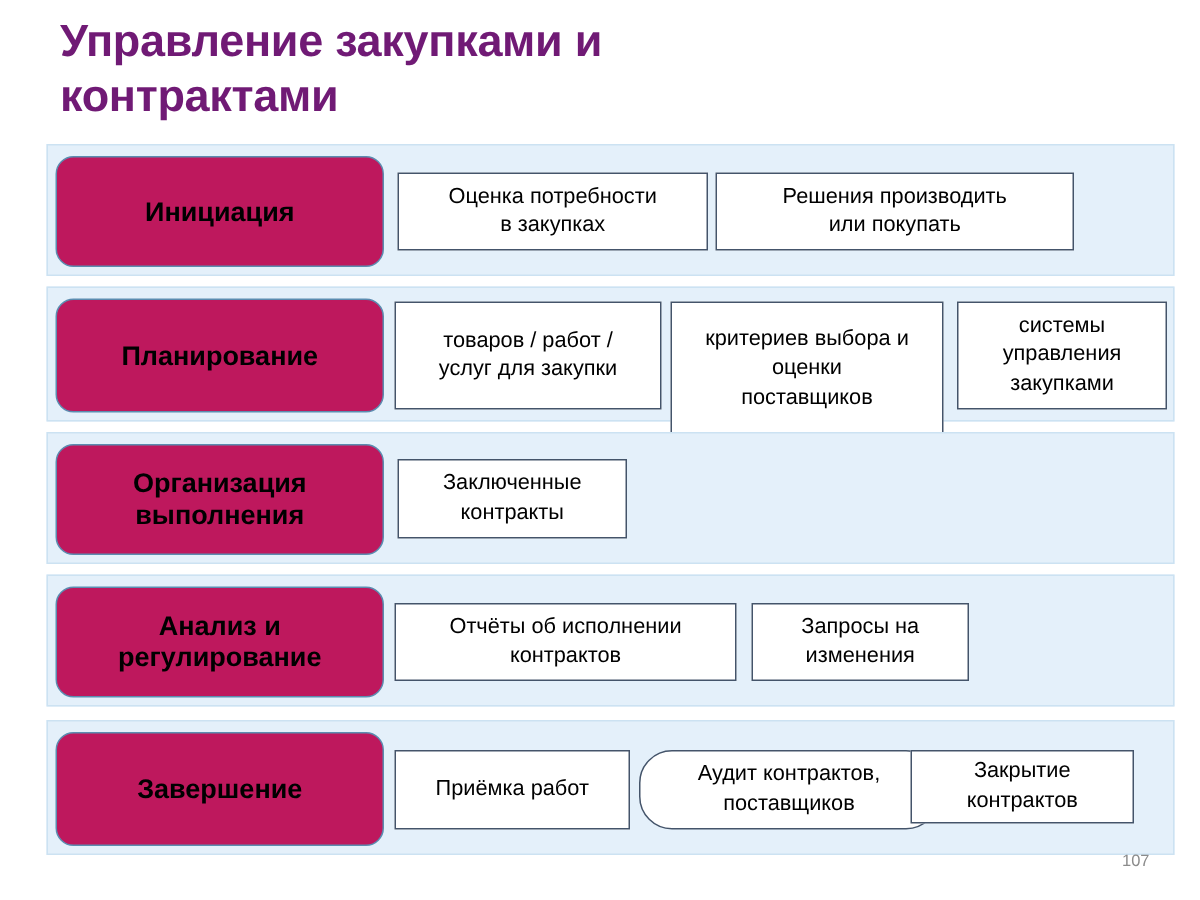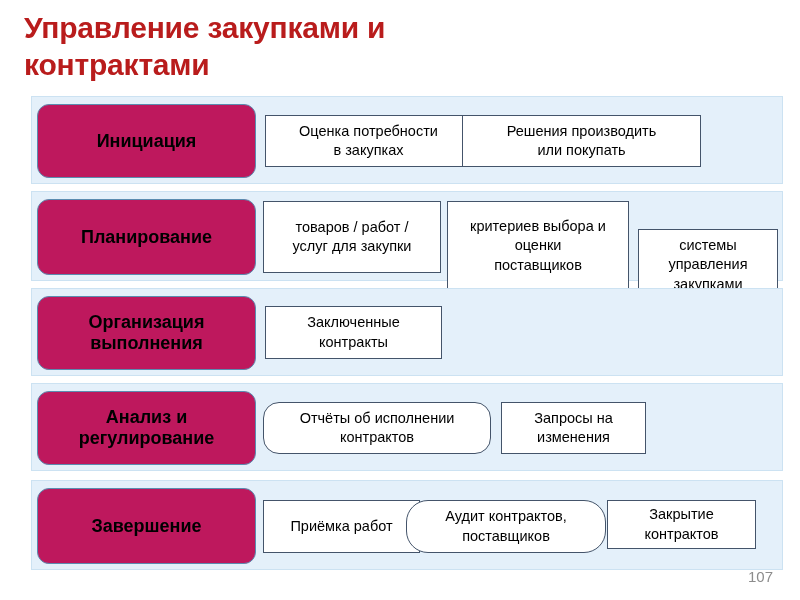--- a/index.html
+++ b/index.html
@@ -19,27 +19,27 @@
     position: absolute;
     left: 0; top: 0;
     width: 800px;
     height: 600px;
     background: #ffffff;
   }
 
   
   #slide-title {
     position: absolute;
-    left: 24px;
+    left: 40px;
     top: 10px;
     width: 720px;
     font-size: 30px;
     font-weight: bold;
     line-height: 1.22;
-    color: #b91c1c;
+    color: #701a75;
     letter-spacing: -0.2px;
     white-space: pre-line;
   }
 
   
   .band {
     position: absolute;
     left: 31px;
     width: 752px;
     background: #E4F0FA;
@@ -82,73 +82,73 @@
     padding: 2px 21px;
     white-space: pre-line;
   }
 
   
   #page-number {
     position: absolute;
     left: 748px;
     top: 568px;
     width: 40px;
-    font-size: 15px;
+    font-size: 11px;
     color: #8C8C8C;
     text-align: left;
   }
 </style>
 </head>
 <body>
 
 <div id="slide">
 
   <div id="slide-title">Управление закупками и
 контрактами</div>
 
   <div class="band" style="top:96px; height:88px;">
     <div class="stage-box" style="height:74px;">Инициация</div>
     <div class="item-box" style="left:233px; top:18px; width:207px; height:52px;">Оценка потребности
 в закупках</div>
-    <div class="item-box" style="left:430px; top:18px; width:239px; height:52px;text-align:center;">Решения производить
+    <div class="item-box" style="left:445px; top:18px; width:239px; height:52px;text-align:center;">Решения производить
 или покупать</div>
   </div>
 
   <div class="band" style="top:191px; height:90px;">
     <div class="stage-box" style="height:76px;">Планирование</div>
     <div class="item-box" style="left:231px; top:9px; width:178px; height:72px;">товаров / работ /
 услуг для закупки</div>
     <div class="item-box" style="left:415px; top:9px; width:182px; height:90px;">критериев выбора и
 оценки
 поставщиков</div>
-    <div class="item-box" style="left:606px; top:9px; width:140px; height:72px;margin-top:28px;">системы
+    <div class="item-box" style="left:606px; top:9px; width:140px; height:72px;">системы
 управления
 закупками</div>
   </div>
 
   <div class="band" style="top:288px; height:88px;">
     <div class="stage-box" style="height:74px;">Организация
 выполнения</div>
-    <div class="item-box" style="left:233px; top:17px; width:177px; height:53px;">Заключенные
+    <div class="item-box" style="left:233px; top:17px; width:153px; height:53px;">Заключенные
 контракты</div>
   </div>
 
   <div class="band" style="top:383px; height:88px;">
     <div class="stage-box" style="height:74px;">Анализ и
 регулирование</div>
-    <div class="item-box" style="left:231px; top:18px; width:228px; height:52px;border-radius:16px;">Отчёты об исполнении
+    <div class="item-box" style="left:231px; top:18px; width:228px; height:52px;">Отчёты об исполнении
 контрактов</div>
     <div class="item-box" style="left:469px; top:18px; width:145px; height:52px;">Запросы на
 изменения</div>
   </div>
 
   <div class="band" style="top:480px; height:90px;">
     <div class="stage-box" style="height:76px;">Завершение</div>
     <div class="item-box" style="left:231px; top:19px; width:157px; height:53px;">Приёмка работ</div>
-    <div class="item-box" style="left:374px; top:19px; width:200px; height:53px;border-radius:22px;">Аудит контрактов,
+    <div class="item-box" style="left:394px; top:19px; width:200px; height:53px;border-radius:22px;">Аудит контрактов,
 поставщиков</div>
     <div class="item-box" style="left:575px; top:19px; width:149px; height:49px;">Закрытие
 контрактов</div>
   </div>
 
   <div id="page-number">107</div>
 
 </div>
 
 </body></html>

